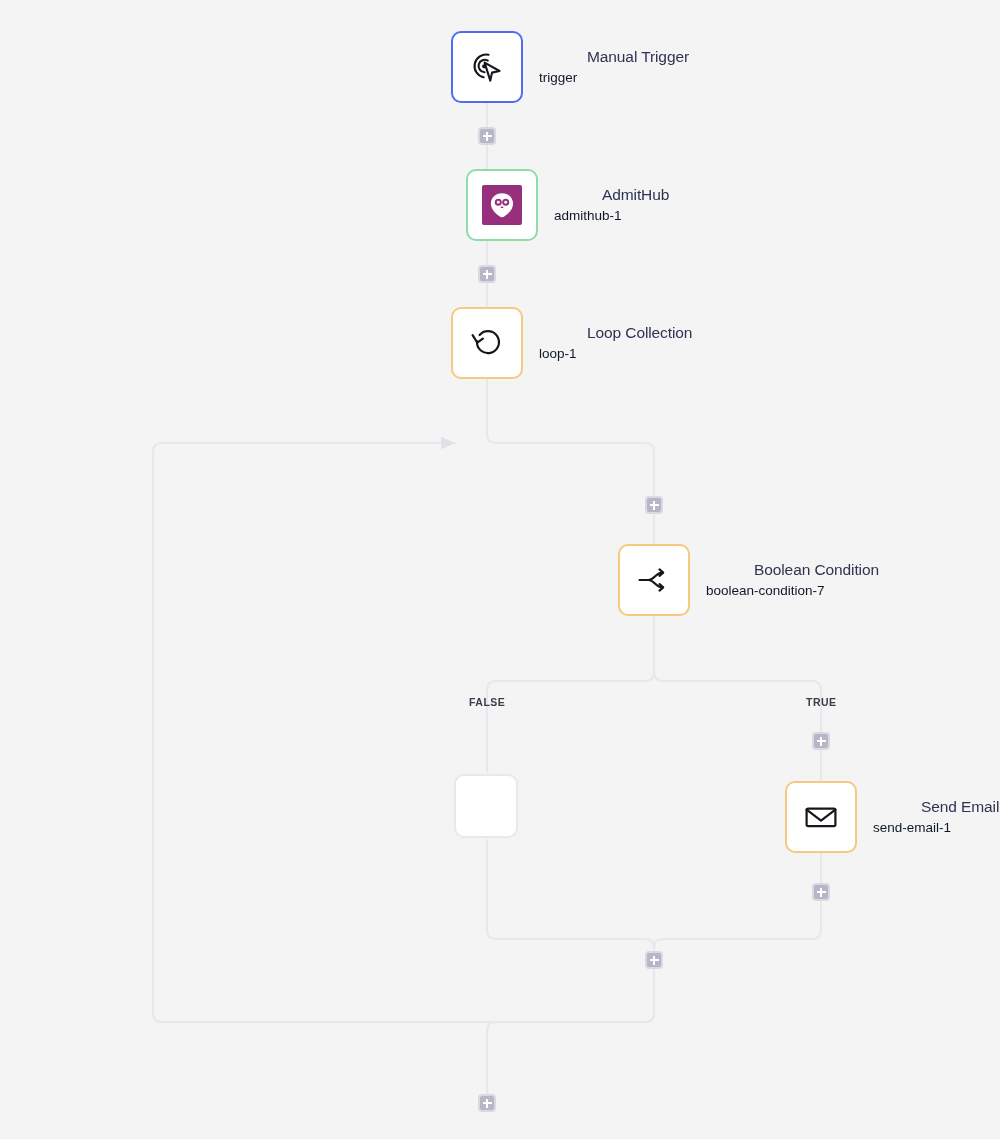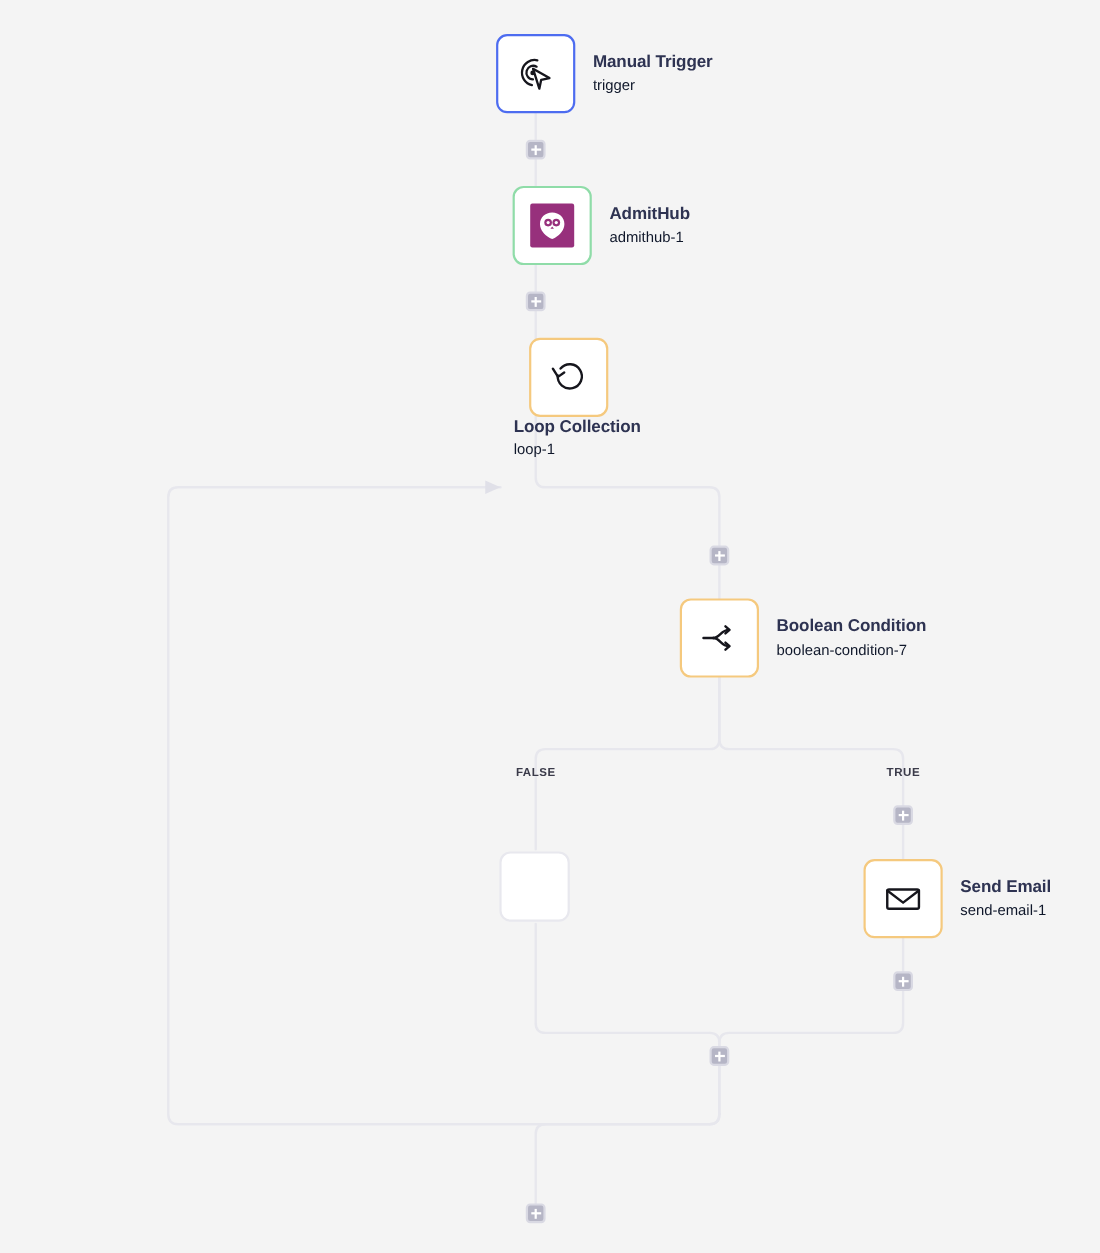--- a/index.html
+++ b/index.html
@@ -52,23 +52,24 @@
   .node-box.border-gray   { border-color: #e8e8ee; }
 
   .node-labels {
     margin-left: 16px;
     white-space: nowrap;
     line-height: 1.25;
   }
 
   .node-title {
     font-size: 15.5px;
-    font-weight: bold;
+    font-weight: normal;
     color: #2e3352;
     letter-spacing: -0.1px;
+    margin-left: 48px;
   }
 
   .node-sub {
     font-size: 13.5px;
     color: #0f172a;
     margin-top: 3px;
   }
 
   
   .plus-btn {
@@ -180,21 +181,21 @@
           <path d="M15 16.0 L13.4 18.0 L16.6 18.0 Z" fill="#97307c"></path>
         </svg>
       </span>
     </div>
     <div class="node-labels">
       <div class="node-title">AdmitHub</div>
       <div class="node-sub">admithub-1</div>
     </div>
   </div>
 
-  <div class="node" style="left:451px; top:307px;flex-direction:column;">
+  <div class="node" style="left:451px; top:307px;">
     <div class="node-box border-orange">
       <span>
         <svg class="icon-svg" width="38" height="38" viewBox="0 0 38 38">
           <g fill="none" stroke="#16161d" stroke-width="2.2" stroke-linecap="round" stroke-linejoin="round">
             <path d="M11.6 11.0 A11.0 11.0 0 1 1 9.0 17.3"></path>
             <path d="M4.6 11.2 L9.3 18.6 L14.9 14.6"></path>
           </g>
         </svg>
       </span>
     </div>

